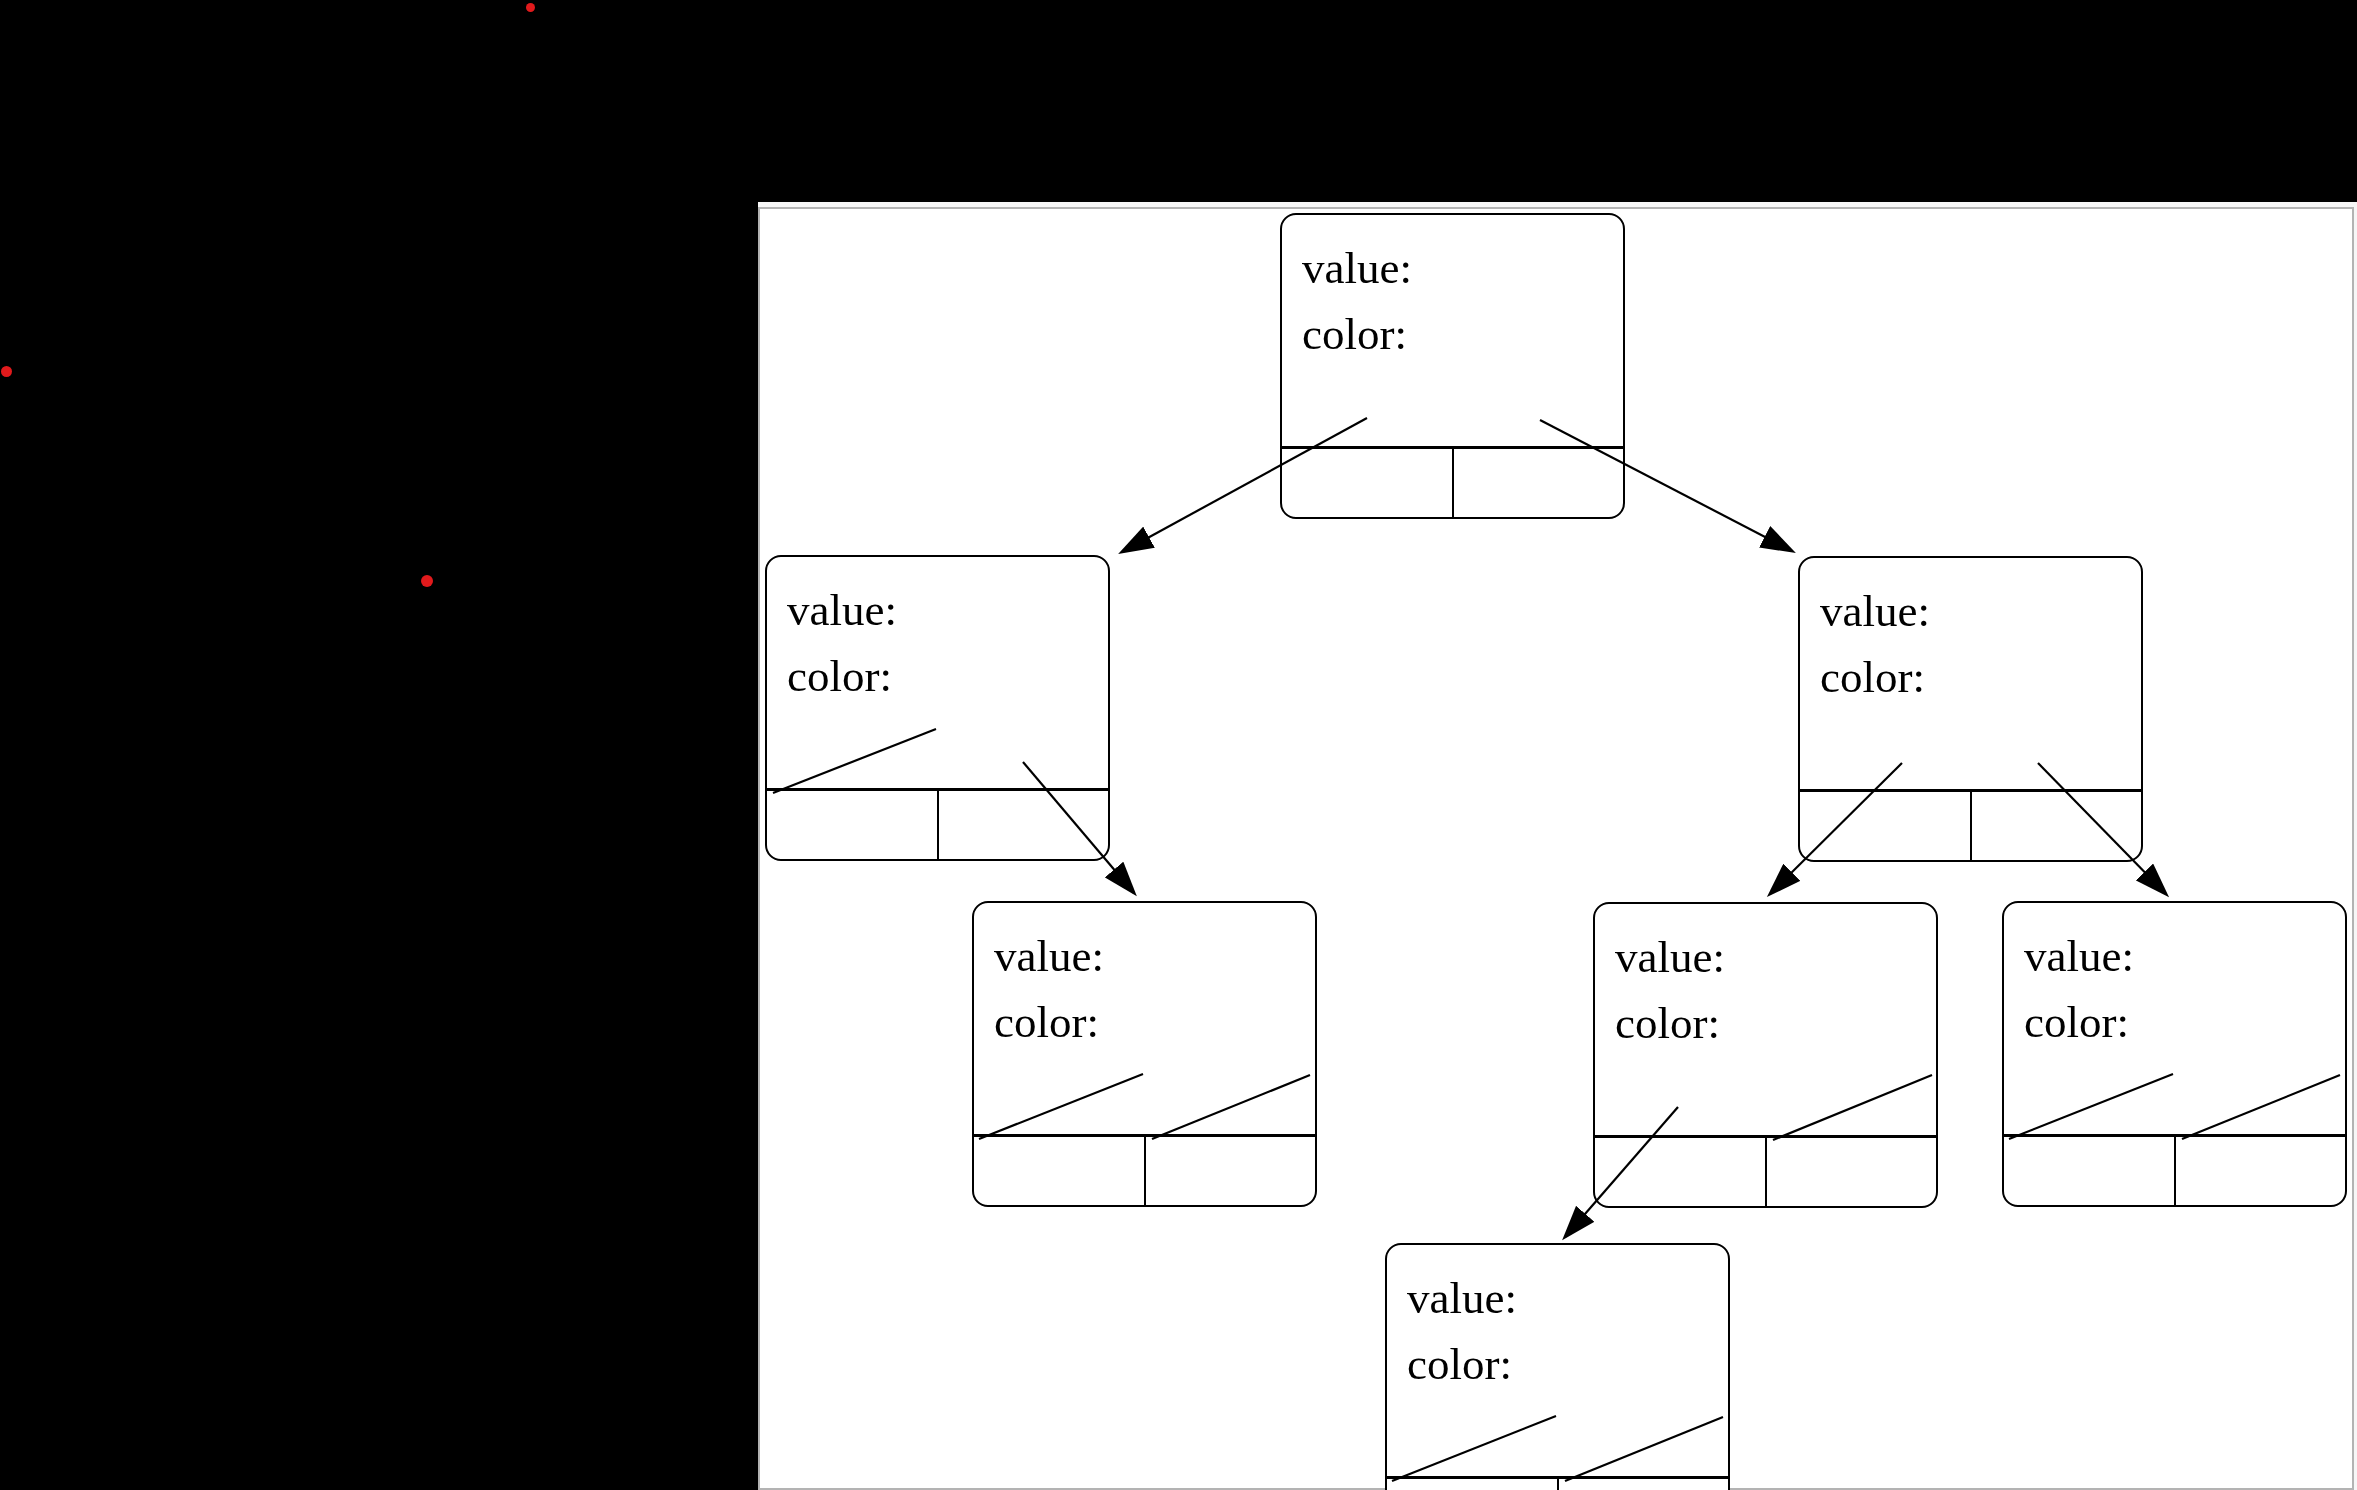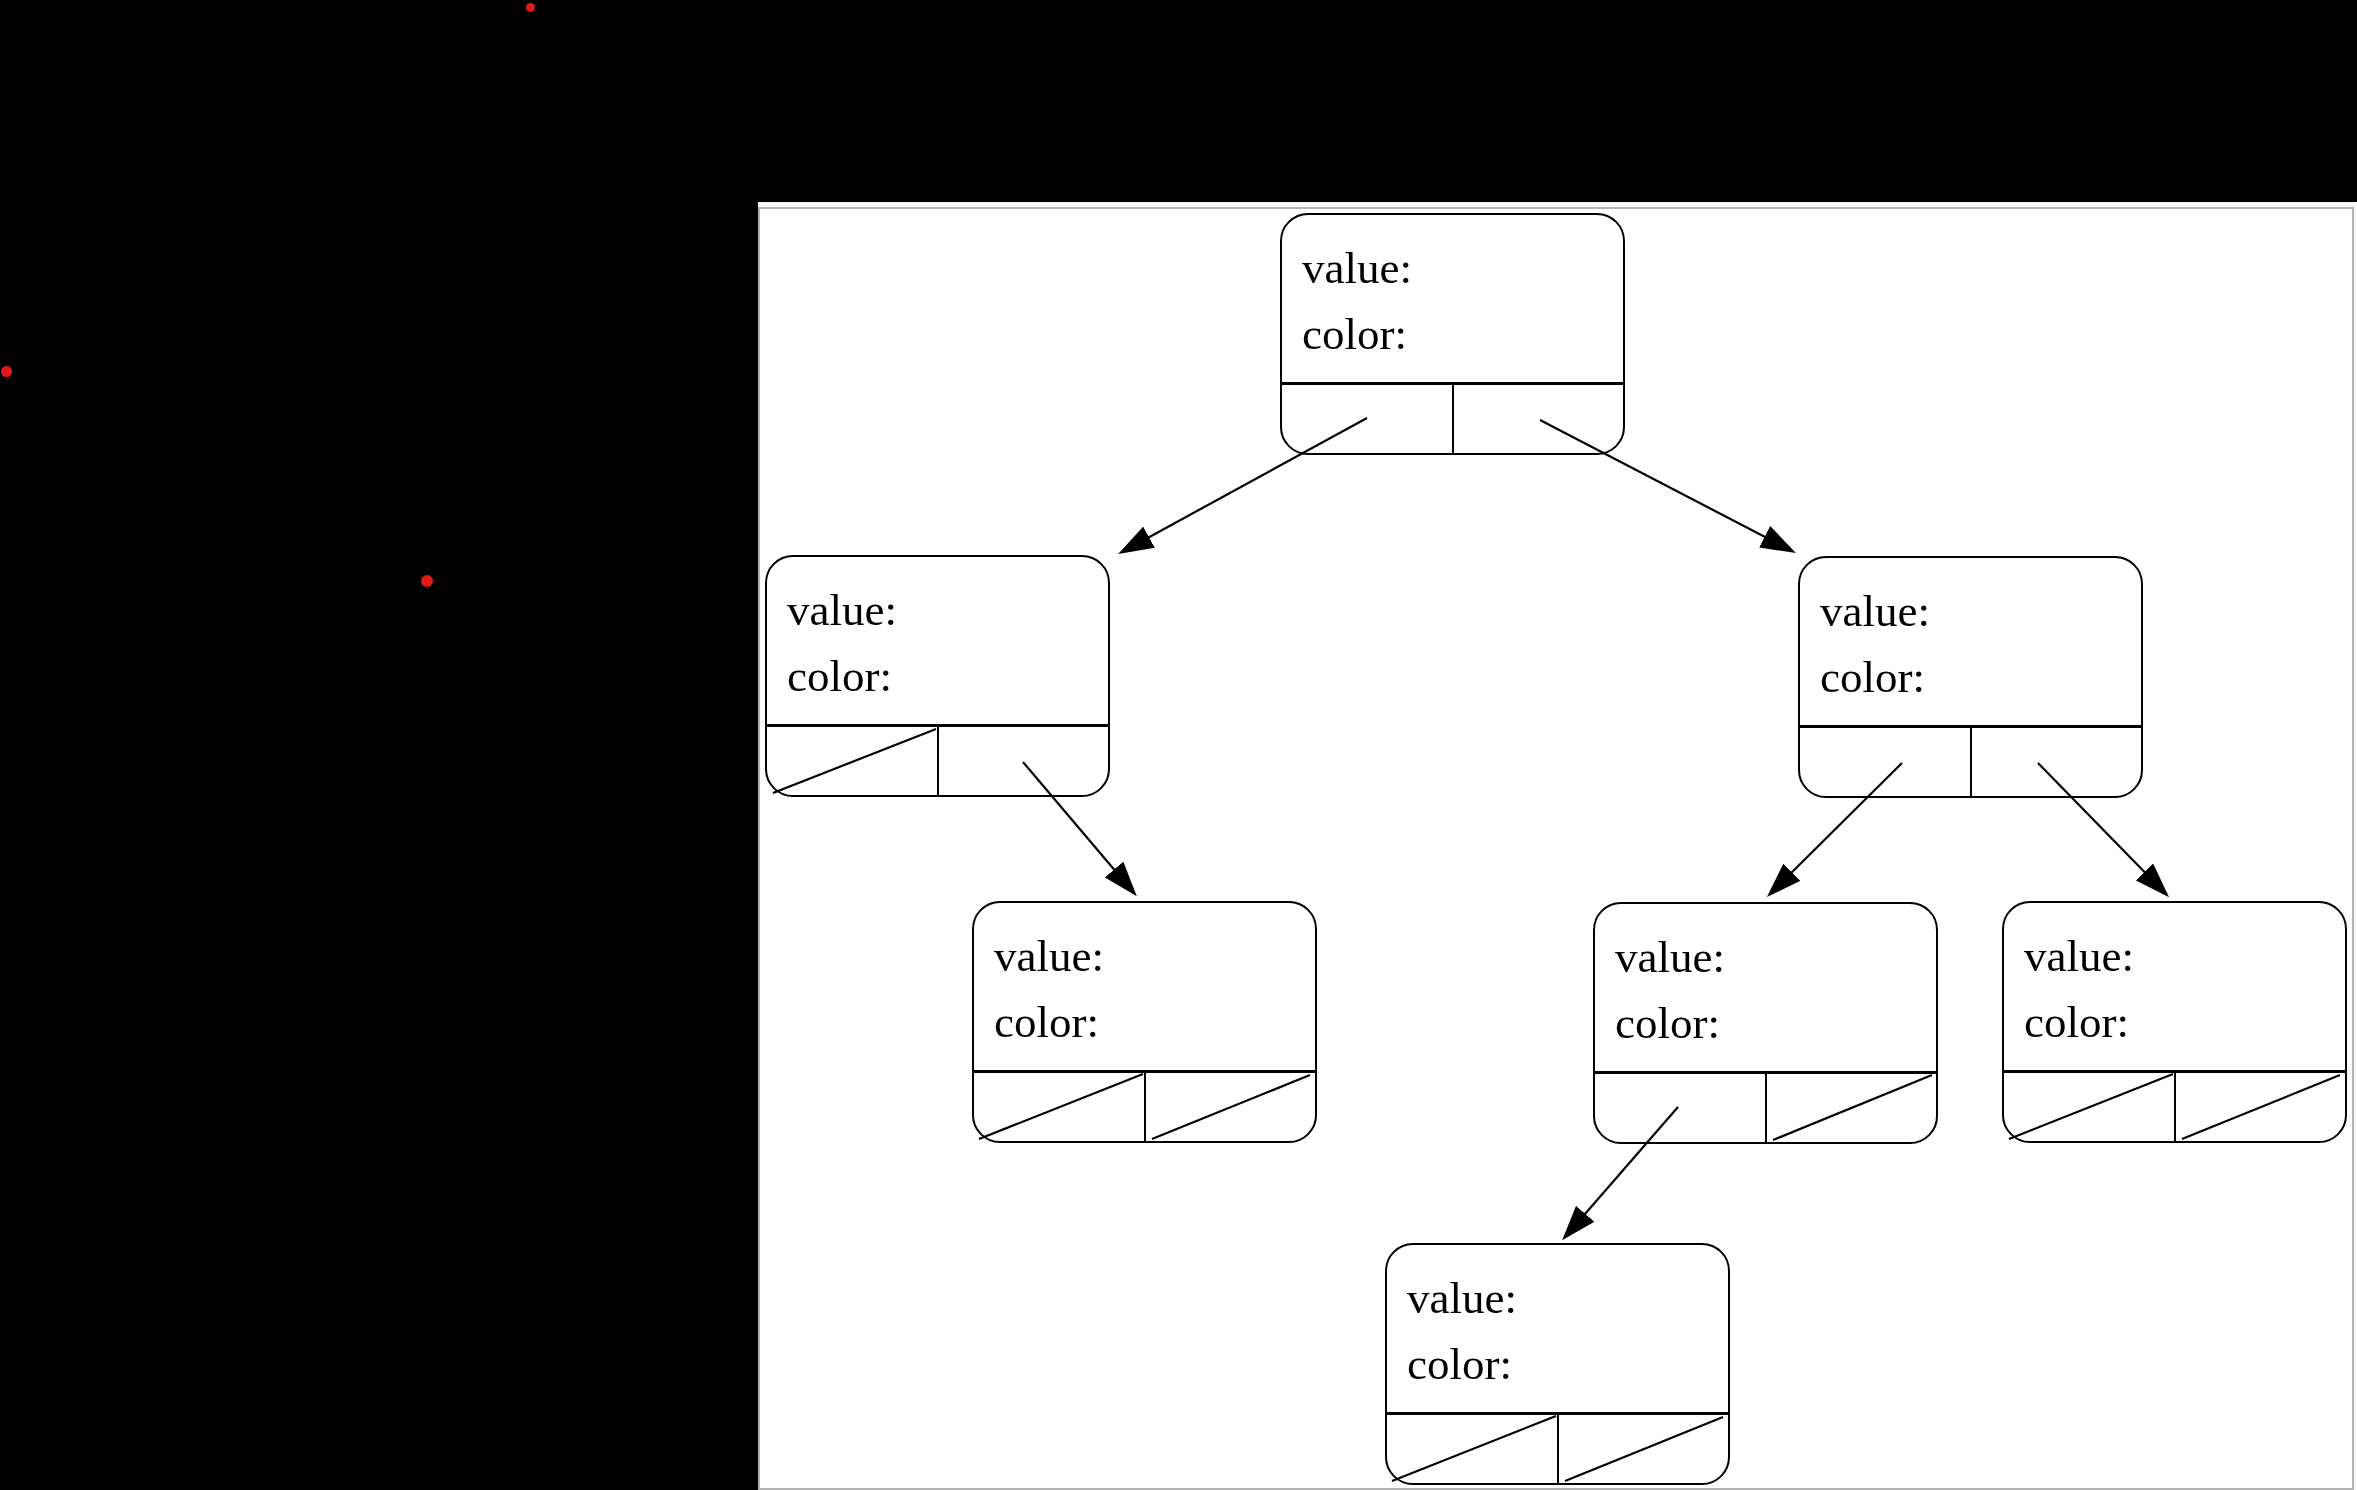--- a/index.html
+++ b/index.html
@@ -37,23 +37,23 @@
     left: 2px;
     top: 0;
     width: 1597px;
     height: 1288px;
   }
 
   
   .node {
     position: absolute;
     width: 345px;
-    height: 242px;
+    height: 306px;
     border: 2px solid #000;
-    border-radius: 28px;
+    border-radius: 16px;
     background: #ffffff;
     box-sizing: border-box;
     overflow: hidden;
     text-decoration: underline;
   }
   .node .labels {
     position: absolute;
     left: 0;
     top: 0;
     right: 0;

